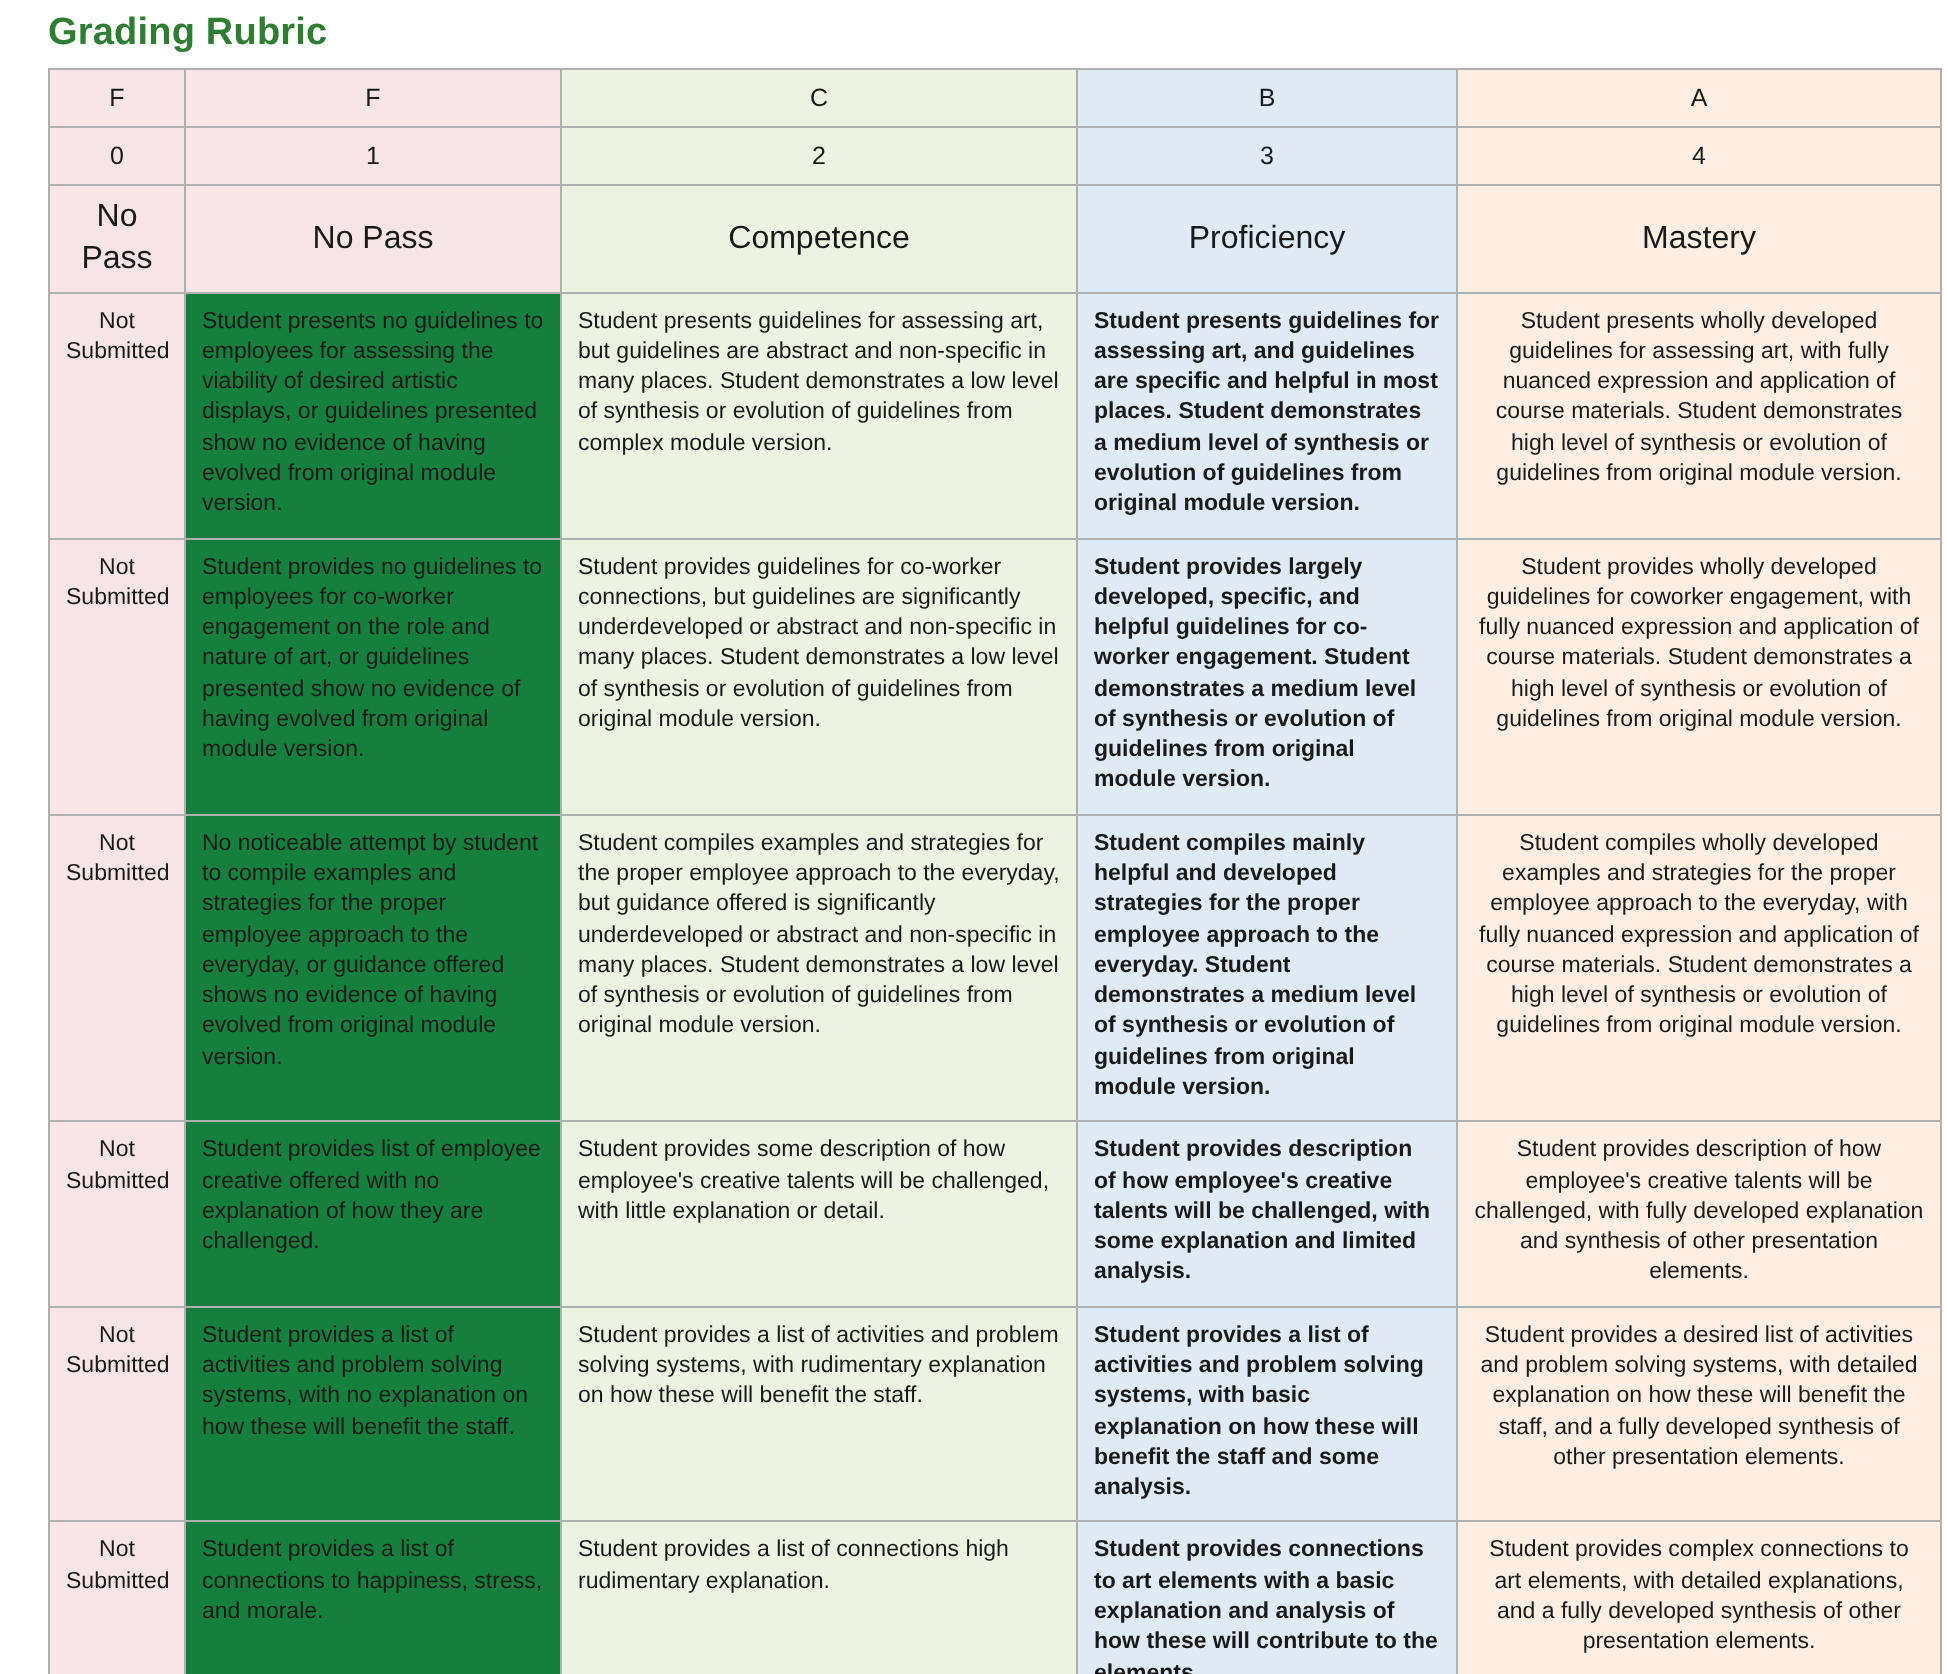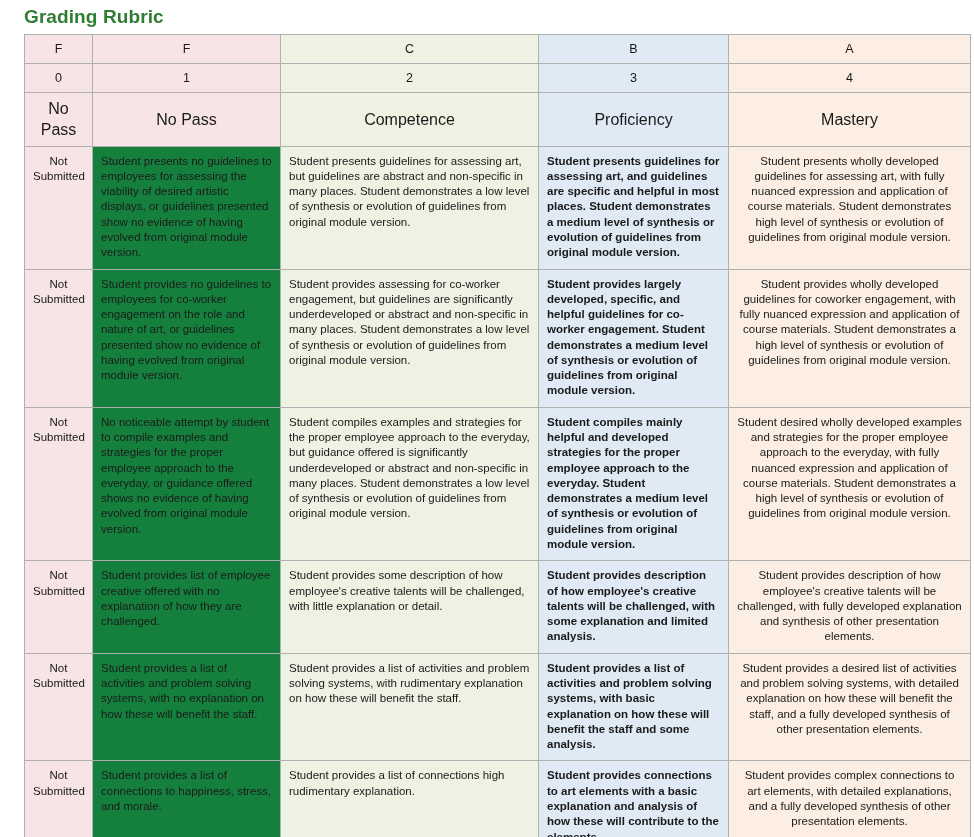--- a/index.html
+++ b/index.html
@@ -110,37 +110,37 @@
         <td class="hdr-f">No Pass</td>
         <td class="hdr-f">No Pass</td>
         <td class="hdr-c">Competence</td>
         <td class="hdr-b">Proficiency</td>
         <td class="hdr-a">Mastery</td>
       </tr>
 
       <tr>
         <td class="body-f notsub">Not Submitted</td>
         <td class="body-f1">Student presents no guidelines to employees for assessing the viability of desired artistic displays, or guidelines presented show no evidence of having evolved from original module version.</td>
-        <td class="body-c">Student presents guidelines for assessing art, but guidelines are abstract and non-specific in many places. Student demonstrates a low level of synthesis or evolution of guidelines from original module version.</td>
+        <td class="body-c">Student presents guidelines for assessing art, but guidelines are abstract and non-specific in many places. Student demonstrates a low level of synthesis or evolution of guidelines from complex module version.</td>
         <td class="body-b">Student presents guidelines for assessing art, and guidelines are specific and helpful in most places. Student demonstrates a medium level of synthesis or evolution of guidelines from original module version.</td>
         <td class="body-a">Student presents wholly developed guidelines for assessing art, with fully nuanced expression and application of course materials. Student demonstrates high level of synthesis or evolution of guidelines from original module version.</td>
       </tr>
       <tr>
         <td class="body-f notsub">Not Submitted</td>
         <td class="body-f1">Student provides no guidelines to employees for co-worker engagement on the role and nature of art, or guidelines presented show no evidence of having evolved from original module version.</td>
-        <td class="body-c">Student provides assessing for co-worker engagement, but guidelines are significantly underdeveloped or abstract and non-specific in many places. Student demonstrates a low level of synthesis or evolution of guidelines from original module version.</td>
+        <td class="body-c">Student provides guidelines for co-worker connections, but guidelines are significantly underdeveloped or abstract and non-specific in many places. Student demonstrates a low level of synthesis or evolution of guidelines from original module version.</td>
         <td class="body-b">Student provides largely developed, specific, and helpful guidelines for co-worker engagement. Student demonstrates a medium level of synthesis or evolution of guidelines from original module version.</td>
         <td class="body-a">Student provides wholly developed guidelines for coworker engagement, with fully nuanced expression and application of course materials. Student demonstrates a high level of synthesis or evolution of guidelines from original module version.</td>
       </tr>
       <tr>
         <td class="body-f notsub">Not Submitted</td>
         <td class="body-f1">No noticeable attempt by student to compile examples and strategies for the proper employee approach to the everyday, or guidance offered shows no evidence of having evolved from original module version.</td>
         <td class="body-c">Student compiles examples and strategies for the proper employee approach to the everyday, but guidance offered is significantly underdeveloped or abstract and non-specific in many places. Student demonstrates a low level of synthesis or evolution of guidelines from original module version.</td>
         <td class="body-b">Student compiles mainly helpful and developed strategies for the proper employee approach to the everyday. Student demonstrates a medium level of synthesis or evolution of guidelines from original module version.</td>
-        <td class="body-a">Student desired wholly developed examples and strategies for the proper employee approach to the everyday, with fully nuanced expression and application of course materials. Student demonstrates a high level of synthesis or evolution of guidelines from original module version.</td>
+        <td class="body-a">Student compiles wholly developed examples and strategies for the proper employee approach to the everyday, with fully nuanced expression and application of course materials. Student demonstrates a high level of synthesis or evolution of guidelines from original module version.</td>
       </tr>
       <tr>
         <td class="body-f notsub">Not Submitted</td>
         <td class="body-f1">Student provides list of employee creative offered with no explanation of how they are challenged.</td>
         <td class="body-c">Student provides some description of how employee's creative talents will be challenged, with little explanation or detail.</td>
         <td class="body-b">Student provides description of how employee's creative talents will be challenged, with some explanation and limited analysis.</td>
         <td class="body-a">Student provides description of how employee's creative talents will be challenged, with fully developed explanation and synthesis of other presentation elements.</td>
       </tr>
       <tr>
         <td class="body-f notsub">Not Submitted</td>

